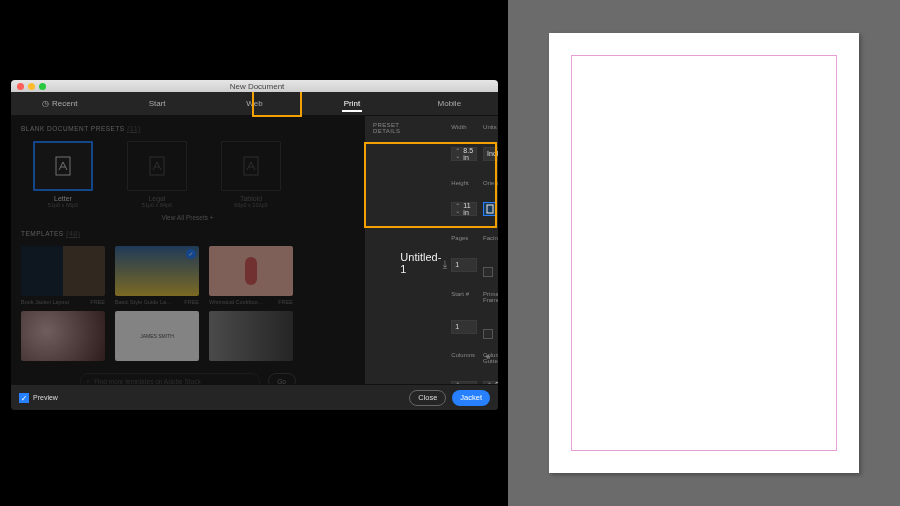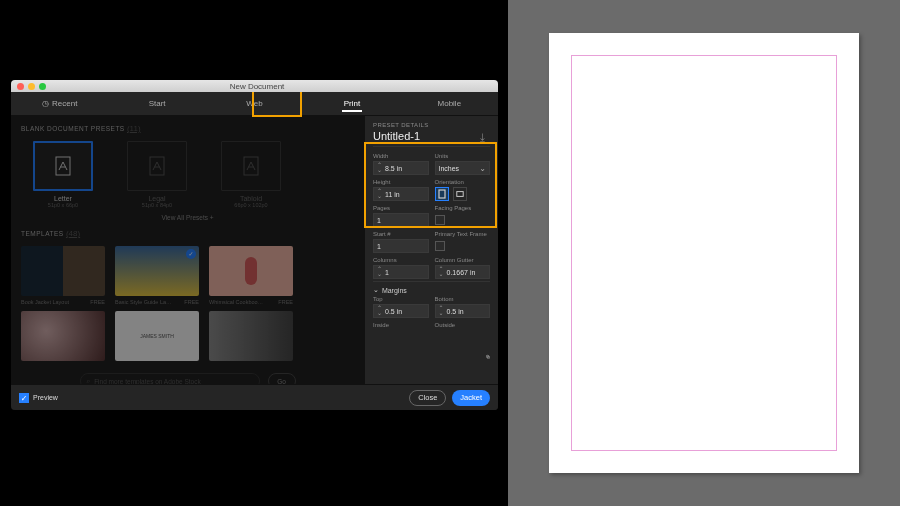--- a/index.html
+++ b/index.html
@@ -37,21 +37,21 @@
   .templates-grid { display:flex; gap:10px; margin-top:8px;}
   .tmpl { width: 84px; }
   .tmpl-thumb { width:84px; height:50px; background:#333; border-radius:2px; overflow:hidden; position:relative;}
   .tmpl-meta { display:flex; justify-content:space-between; font-size:5.5px; color:#777; margin-top:3px;}
   .search-row { margin-top:12px; display:flex; gap:8px; align-items:center; justify-content:center;}
   .search-pill { width: 180px; height:16px; border:1px solid #333; border-radius:8px; display:flex; align-items:center; padding:0 6px; gap:4px; color:#555; font-size:6.5px;}
   .go-btn { width:28px; height:16px; border:1px solid #444; border-radius:8px; font-size:6.5px; color:#888; display:flex; align-items:center; justify-content:center;}
 
   .overlay-dim { position:absolute; inset:36px 134px 0 0; background:rgba(0,0,0,.45); pointer-events:none; }
 
-  .details { width: 134px; border-left: 1px solid #111; background:#252525; padding: 6px 8px 0 8px; display:flex; flex-direction:column; font-size:7px; color:#aaa; position:relative; height:100%; overflow:hidden;}
+  .details { width: 134px; border-left: 1px solid #111; background:#252525; padding: 6px 8px 0 8px; display:flex; flex-direction:row; font-size:7px; color:#aaa; position:relative; height:100%; overflow:hidden;}
   .details-head { font-size:6px; letter-spacing:.4px; color:#888;}
   .doc-name { font-size:11px; color:#eee; margin:2px 0 4px; border-bottom:1px solid #333; padding-bottom:4px; display:flex; justify-content:space-between; align-items:center;}
   .doc-name .picon { width:10px; height:10px; color:#888;}
   .form-grid { display:grid; grid-template-columns: 1fr 1fr; column-gap:6px; row-gap:2px; }
   .lbl { font-size:6px; color:#888; margin-top:2px;}
   .fld { height:14px; background:#333; border:1px solid #3a3a3a; display:flex; align-items:center; padding:0 3px; font-size:7px; color:#ddd; gap:3px;}
   .fld .spin { font-size:6px; color:#999; line-height:5px;}
   .sel { justify-content:space-between;}
   .sel::after{content:"⌄"; font-size:8px; color:#aaa;}
   .orient { display:flex; gap:4px; height:14px; align-items:center;}

